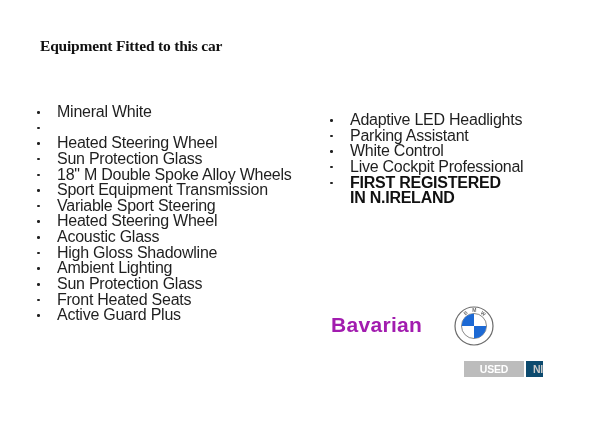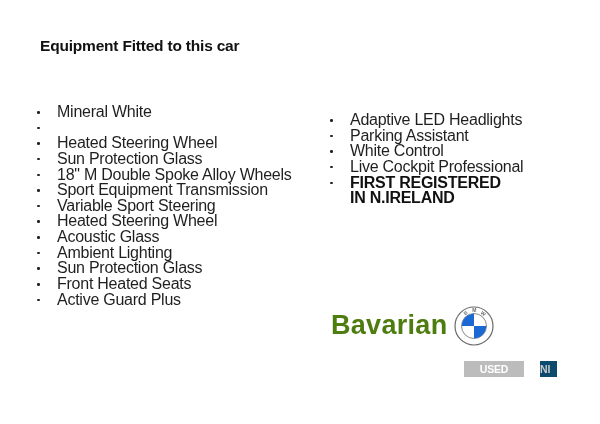--- a/index.html
+++ b/index.html
@@ -17,20 +17,21 @@
     }
     .title {
       position: absolute;
       left: 40px;
       top: 37px;
       font-size: 15.5px;
       font-weight: bold;
       letter-spacing: -0.2px;
       color: #111;
       margin: 0;
+      font-family: Liberation Serif, serif;
     }
     ul.equip {
       position: absolute;
       list-style: none;
       margin: 0;
       padding: 0;
       font-size: 16px;
       letter-spacing: -0.25px;
       color: #1f1f1f;
     }
@@ -62,23 +63,23 @@
       top: 104px;
     }
     .right-list {
       left: 330px;
       top: 112px;
     }
     .brand {
       position: absolute;
       left: 331px;
       top: 305px;
-      font-size: 27px;
+      font-size: 21px;
       font-weight: bold;
-      color: #4d7c0f;
+      color: #a21caf;
       letter-spacing: 0.3px;
       line-height: 40px;
     }
     .roundel {
       position: absolute;
       left: 454px;
       top: 306px;
       width: 40px;
       height: 40px;
     }
@@ -94,42 +95,43 @@
       letter-spacing: -0.2px;
     }
     .badge .used {
       background: #bcbcbc;
       color: #ffffff;
       padding: 0 3px 0 3px;
       width: 54px;
       text-align: center;
     }
     .badge .ni {
-      margin-left: 16px;
+      margin-left: 2px;
       background: #0c4a6e;
       color: #c9c9c9;
       width: 17px;
-      text-align: left;
+      text-align: right;
     }
   </style>
 </head>
 <body>
 
 <h1 class="title">Equipment Fitted to this car</h1>
 
 <ul class="equip left-list">
   <li><span class="bullet"></span><span>Mineral White</span></li>
   <li><span class="bullet"></span></li>
   <li><span class="bullet"></span><span>Heated Steering Wheel</span></li>
   <li><span class="bullet"></span><span>Sun Protection Glass</span></li>
   <li><span class="bullet"></span><span>18" M Double Spoke Alloy Wheels</span></li>
   <li><span class="bullet"></span><span>Sport Equipment Transmission</span></li>
   <li><span class="bullet"></span><span>Variable Sport Steering</span></li>
   <li><span class="bullet"></span><span>Heated Steering Wheel</span></li>
   <li><span class="bullet"></span><span>Acoustic Glass</span></li>
+  <li><span class="bullet"></span><span>High Gloss Shadowline</span></li>
   <li><span class="bullet"></span><span>Ambient Lighting</span></li>
   <li><span class="bullet"></span><span>Sun Protection Glass</span></li>
   <li><span class="bullet"></span><span>Front Heated Seats</span></li>
   <li><span class="bullet"></span><span>Active Guard Plus</span></li>
 </ul>
 
 <ul class="equip right-list">
   <li><span class="bullet"></span><span>Adaptive LED Headlights</span></li>
   <li><span class="bullet"></span><span>Parking Assistant</span></li>
   <li><span class="bullet"></span><span>White Control</span></li>

